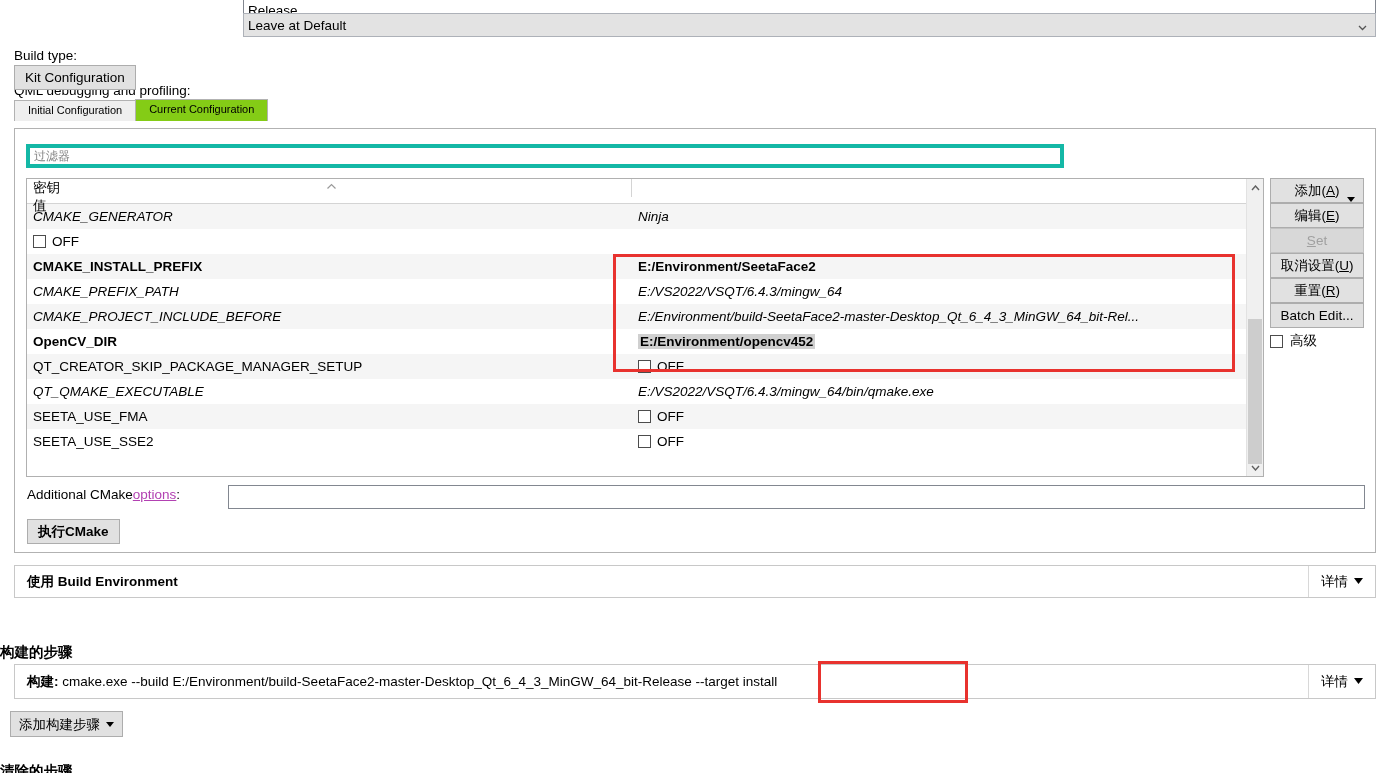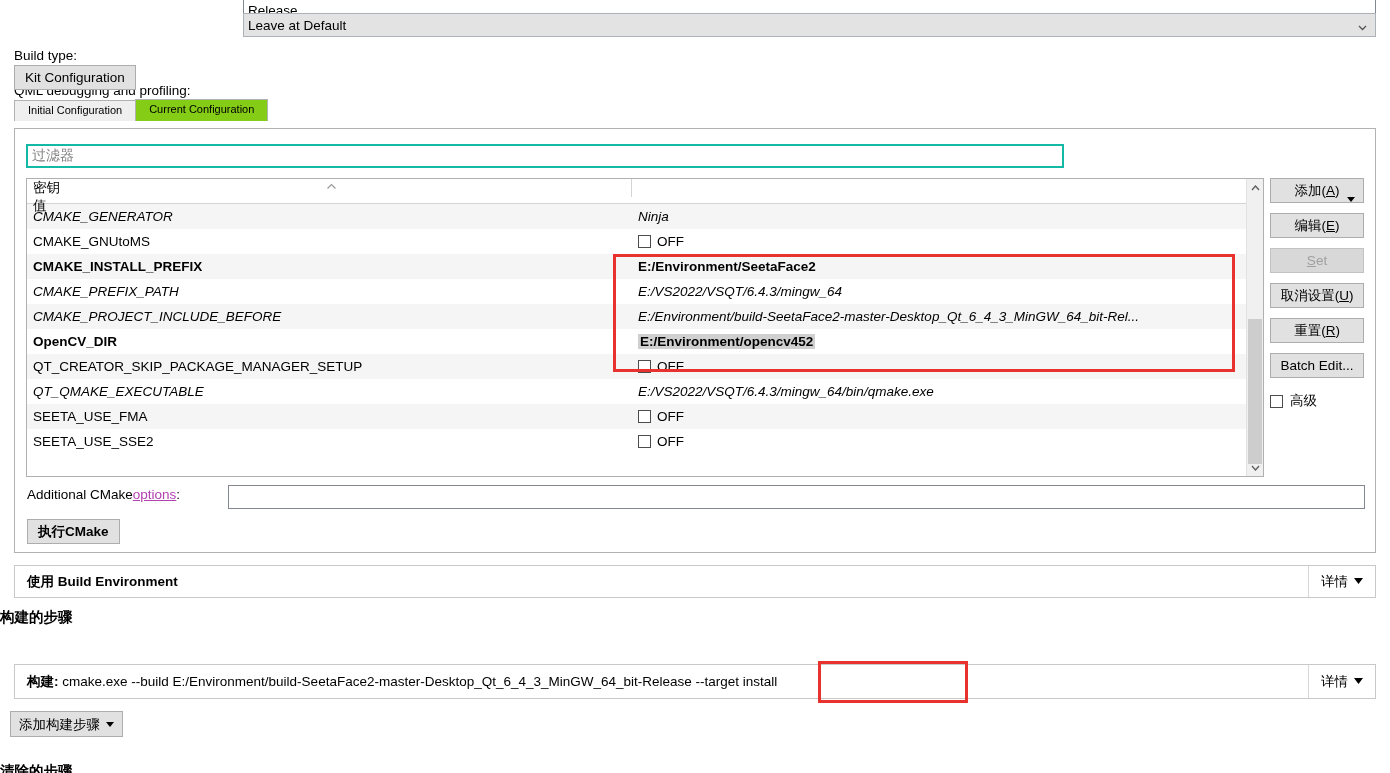--- a/index.html
+++ b/index.html
@@ -79,26 +79,26 @@
   .panel {
     position: absolute;
     border: 1px solid #b2b2b2;
     background: #ffffff;
   }
 
   .filterbox {
     position: absolute;
     left: 26px; top: 144px;
     width: 1038px; height: 24px;
-    border: 2px solid #14b8a6;
+    border: 4px solid #14b8a6;
     background: #ffffff;
     display: flex; align-items: center;
     padding-left: 4px;
     color: #808080;
-    font-size: 14px;
+    font-size: 12px;
   }
 
   
   .tablewrap {
     position: absolute;
     left: 26px; top: 178px;
     width: 1238px; height: 299px;
     border: 1px solid #b0b0b0;
     background: #ffffff;
     overflow: hidden;
@@ -165,21 +165,21 @@
   
   .redbox {
     position: absolute;
     border: 3px solid #e8322e;
     pointer-events: none;
     z-index: 40;
   }
 
   
   .sidecol { position: absolute; left: 1270px; top: 178px; width: 96px; }
-  .sidecol .btn { width: 94px; height: 25px; margin-bottom: 10px; position: relative; }
+  .sidecol .btn { width: 94px; height: 25px; position: relative; }
   .side-arrow { position: absolute; right: 8px; top: 9px; }
   .advrow { display: flex; align-items: center; margin-top: 4px; }
   .advrow .cb { margin-right: 7px; }
 
   
   .addopts { position: absolute; left: 27px; top: 487px; display: flex; align-items: center; }
   .addopts a { color: #b241b2; text-decoration: underline; cursor: pointer; }
   .opts-input {
     position: absolute; left: 228px; top: 485px;
     width: 1137px; height: 24px;
@@ -282,21 +282,20 @@
       </div>
     </div>
     <div id="table-body">
         <div class="trow odd">
           <div class="cell-key ital">CMAKE_GENERATOR</div>
           <div class="cell-val">
             <span class="ital">Ninja</span>
           </div>
         </div>
         <div class="trow even">
-          <div class="cell-key">CMAKE_GNUtoMS</div>
           <div class="cell-val">
             <span class="cb"></span>
             <span class="">OFF</span>
           </div>
         </div>
         <div class="trow odd">
           <div class="cell-key bold">CMAKE_INSTALL_PREFIX</div>
           <div class="cell-val">
             <span class="bold">E:/Environment/SeetaFace2</span>
           </div>
@@ -409,21 +408,21 @@
     <span class="detail-btn">
       <span>详情</span>
       <span class="caret-down">
         <svg width="9" height="6" viewBox="0 0 9 6">
             <path d="M0 0 L9 0 L4.5 6 Z" fill="#000"></path>
           </svg>
       </span>
     </span>
   </div>
 
-  <div class="section-title" style="left:0px; top:608px;">构建的步骤</div>
+  <div class="section-title" style="left:0px; top:643px;">构建的步骤</div>
 
   <div class="steprow">
     <span class="lbl">
       <b>构建:</b>
       <span>cmake.exe --build E:/Environment/build-SeetaFace2-master-Desktop_Qt_6_4_3_MinGW_64_bit-Release --target install</span>
     </span>
     <span class="detail-btn">
       <span>详情</span>
       <span class="caret-down">
         <svg width="9" height="6" viewBox="0 0 9 6">

